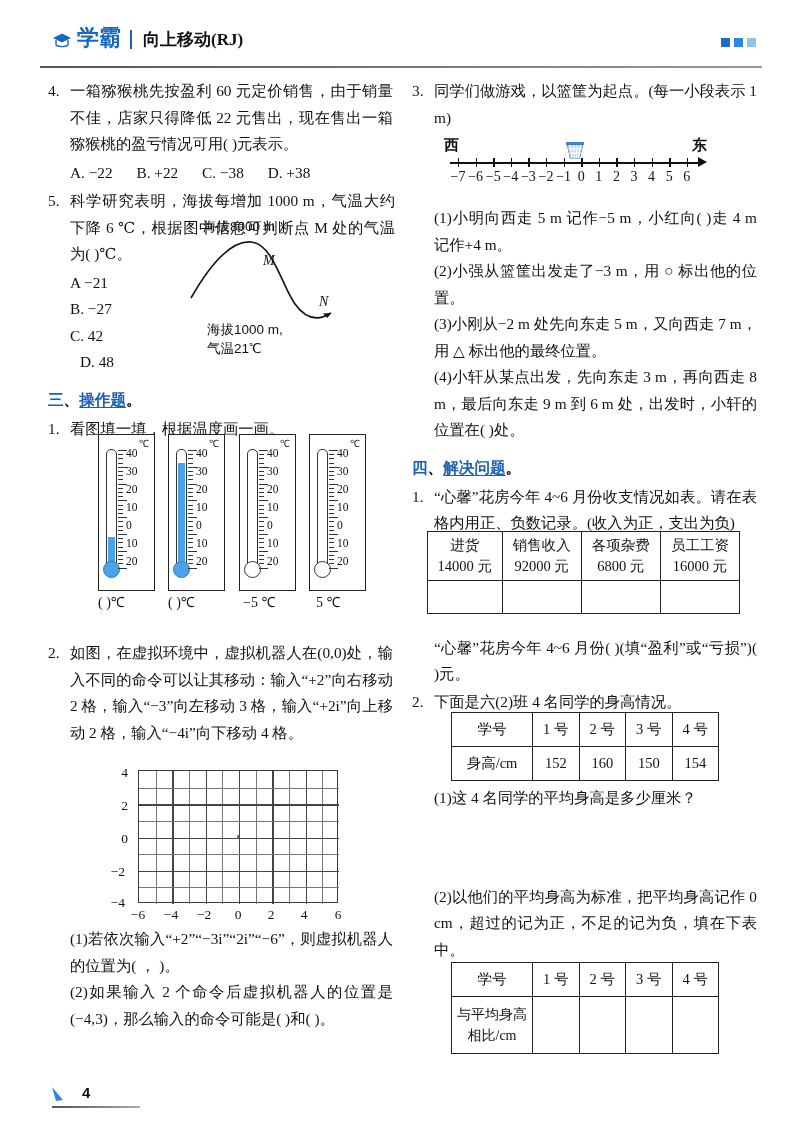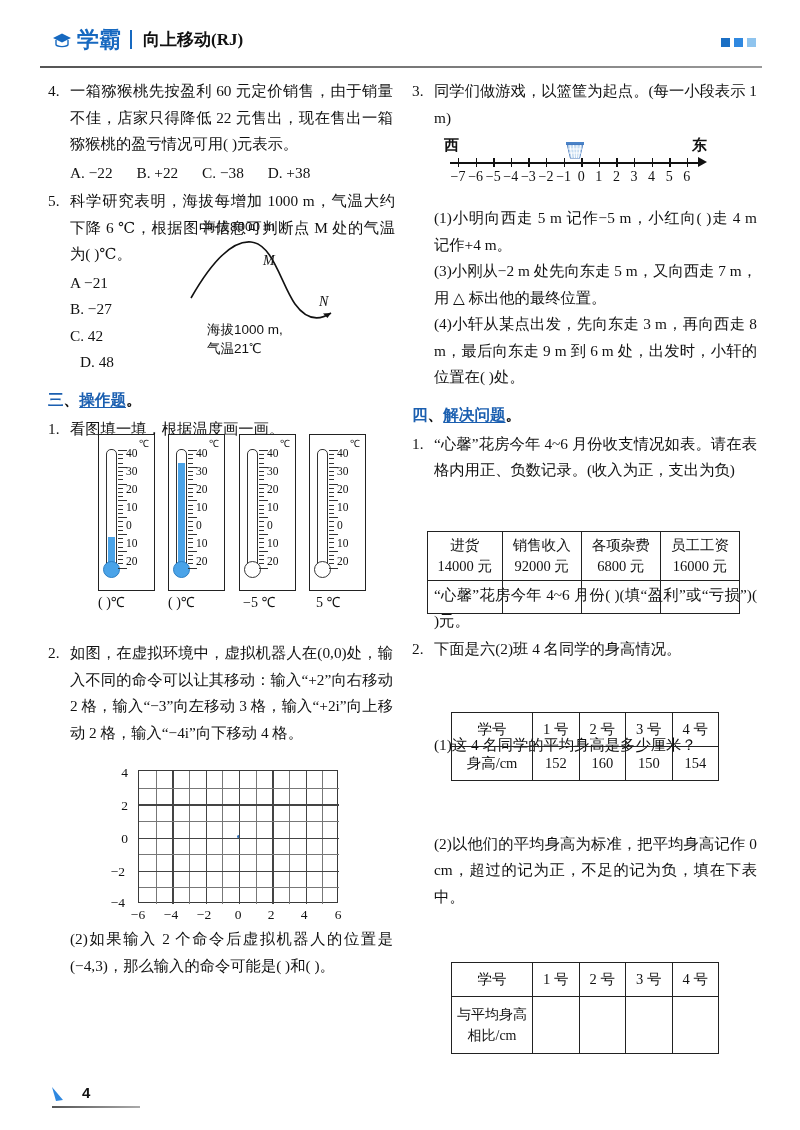--- a/index.html
+++ b/index.html
@@ -8,21 +8,21 @@
     font-family:"Liberation Serif","DejaVu Serif",serif;
     color:#111;position:relative;overflow:hidden;
   }
   .page{position:absolute;left:0;top:0;width:800px;height:1130px;}
 
   
   .header{position:absolute;left:40px;top:26px;width:722px;height:44px;}
   .logo-wrap{position:absolute;left:12px;top:2px;display:flex;align-items:center;gap:5px;}
   .cap-icon{width:20px;height:16px;position:relative;}
   .cap-icon svg{display:block;}
-  .logo-text{font-family:Liberation Sans, sans-serif;font-weight:bold;font-size:22px;color:#1769c0;letter-spacing:0px;line-height:1;}
+  .logo-text{font-family:Liberation Mono, monospace;font-weight:bold;font-size:22px;color:#1769c0;letter-spacing:0px;line-height:1;}
   .logo-bar{display:inline-block;width:2px;height:19px;background:#1769c0;margin:0 6px 0 4px;vertical-align:-3px;}
   .subject{font-family:"Liberation Serif",serif;font-size:17px;color:#111;font-weight:bold;}
   .hdr-squares{position:absolute;right:6px;top:12px;display:flex;gap:4px;align-items:center;}
   .sq{width:9px;height:9px;}
   .sq1{background:#1b6fc4;}
   .sq2{background:#2f88e0;}
   .sq3{background:#8fc4ee;}
   .hdr-rule{position:absolute;left:0;top:40px;width:722px;height:2px;
             background:linear-gradient(to right,#555,#999);}
 
@@ -171,20 +171,21 @@
 
     <div style="height:196px;"></div>
 
     <div class="q">
       <span class="num">2.</span>
       <div class="body">如图，在虚拟环境中，虚拟机器人在(0,0)处，输入不同的命令可以让其移动：输入“+2”向右移动 2 格，输入“−3”向左移动 3 格，输入“+2i”向上移动 2 格，输入“−4i”向下移动 4 格。</div>
     </div>
 
     <div style="height:178px;"></div>
 
+    <div class="sub">(1)若依次输入“+2”“−3i”“2i”“−6”，则虚拟机器人的位置为(        ，        )。</div>
     <div class="sub">(2)如果输入 2 个命令后虚拟机器人的位置是(−4,3)，那么输入的命令可能是(            )和(        )。</div>
   </div>
 
   <div class="mountain">
     <svg width="168" height="140" viewBox="0 0 168 140">
       <path d="M6 80 C22 52, 44 22, 66 24 C88 26, 96 66, 110 86 C120 100, 132 104, 146 95" fill="none" stroke="#111" stroke-width="1.6"></path>
       <path d="M146 95 l-8 0.5 l4.5 4.5 z" fill="#111"></path>
     </svg>
     <span class="mtn-label lbl-top">海拔8000 m</span>
     <span class="pt-m">M</span>
@@ -426,20 +427,21 @@
   <div class="col col-right">
 
     <div class="q">
       <span class="num">3.</span>
       <div class="body">同学们做游戏，以篮筐为起点。(每一小段表示 1 m)</div>
     </div>
 
     <div style="height:72px;"></div>
 
     <div class="sub">(1)小明向西走 5 m 记作−5 m，小红向(            )走 4 m 记作+4 m。</div>
+    <div class="sub">(2)小强从篮筐出发走了−3 m，用 ○ 标出他的位置。</div>
     <div class="sub">(3)小刚从−2 m 处先向东走 5 m，又向西走 7 m，用 △ 标出他的最终位置。</div>
     <div class="sub">(4)小轩从某点出发，先向东走 3 m，再向西走 8 m，最后向东走 9 m 到 6 m 处，出发时，小轩的位置在(        )处。</div>
 
     <div class="section-head">
       <span class="cn">四</span><span class="pl">、</span><span class="hl">解决问题</span><span class="pl">。</span>
     </div>
 
     <div class="q">
       <span class="num">1.</span>
       <div class="body">“心馨”花房今年 4~6 月份收支情况如表。请在表格内用正、负数记录。(收入为正，支出为负)</div>

